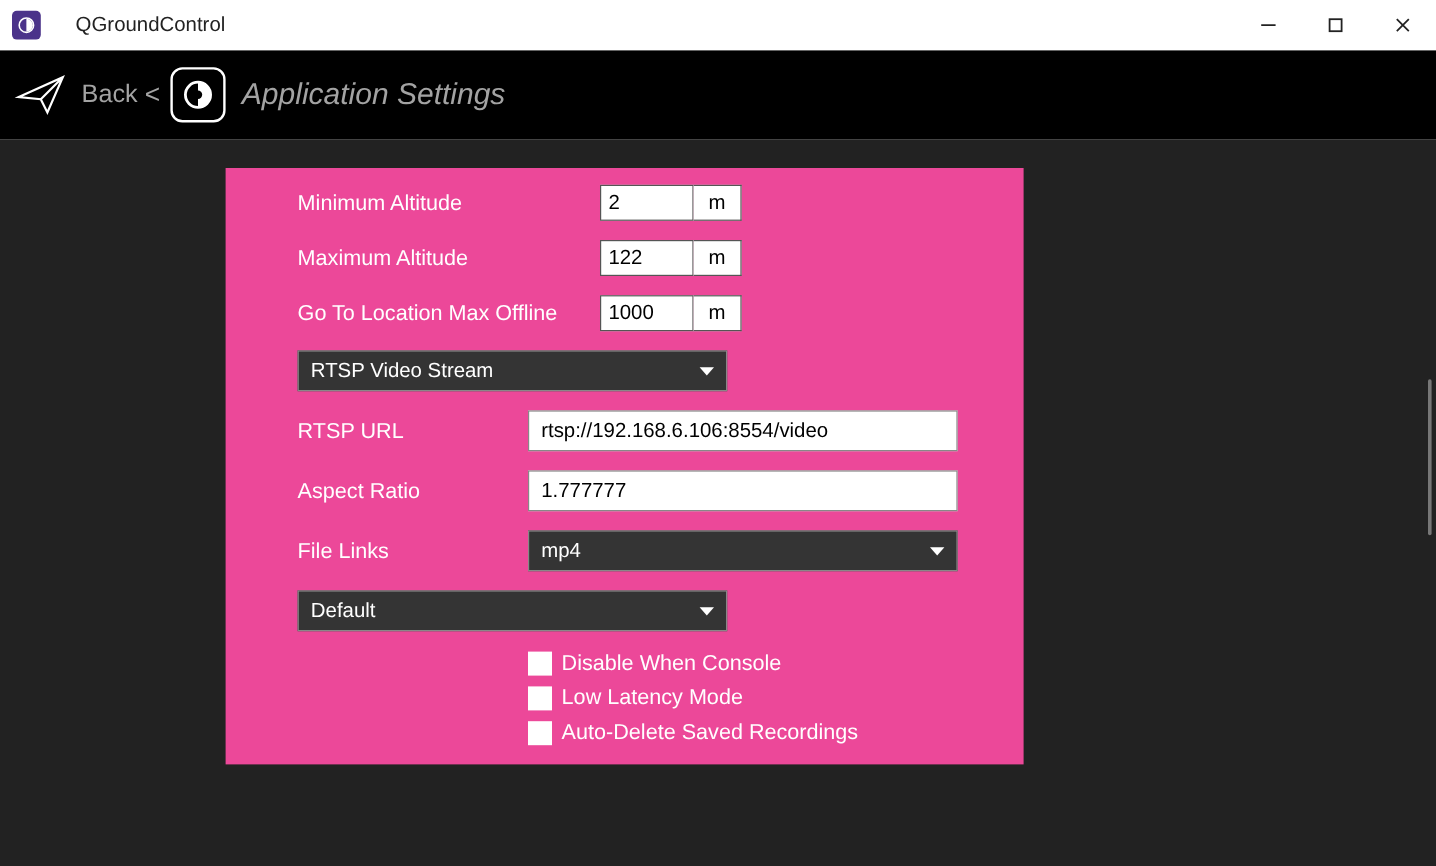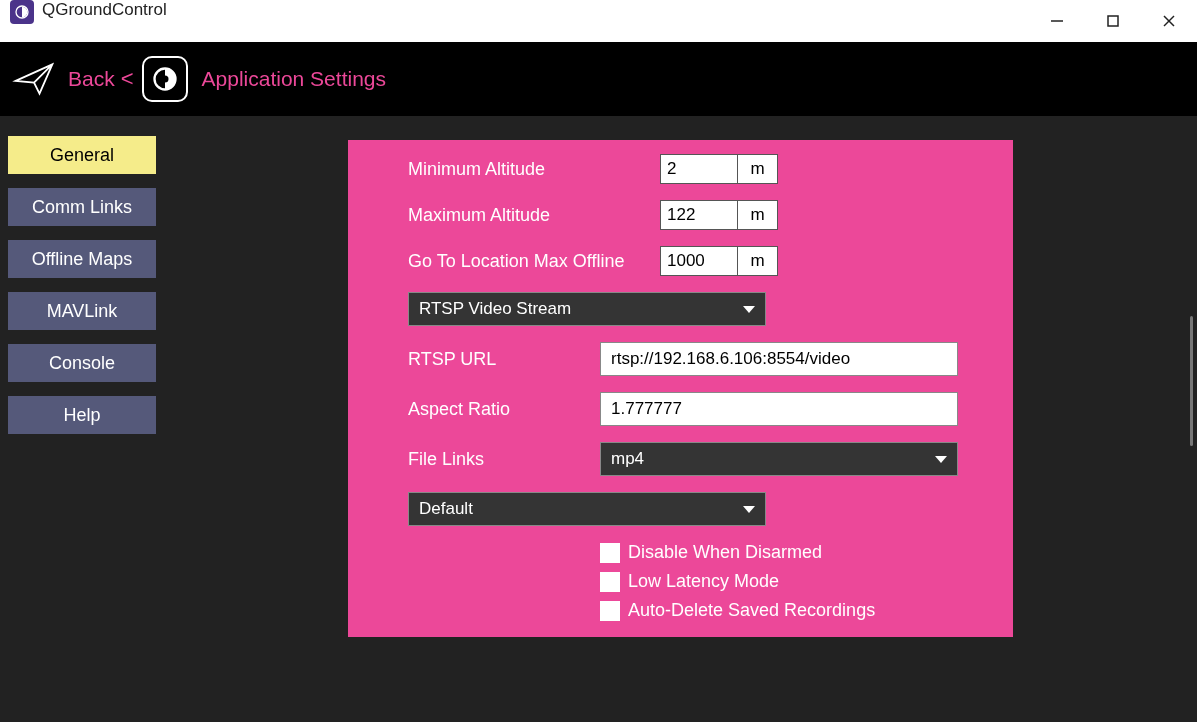--- a/index.html
+++ b/index.html
@@ -9,24 +9,25 @@
     width: 1197px;
     height: 722px;
     overflow: hidden;
     display: flex;
     flex-direction: column;
   }
   
   .titlebar {
     height: 42px;
     display: flex;
-    align-items: flex-start;
+    align-items: center;
     padding: 0 0 0 10px;
     background: #fff;
     color: #222;
+    gap: 21px;
   }
   .titlebar .app-icon {
     width: 24px; height: 24px;
     background: #4b338a;
     border-radius: 4px;
     display: flex;
     align-items: center;
     justify-content: center;
     margin-right: 8px;
     color: #fff;
@@ -45,38 +46,38 @@
     justify-content: center;
     font-size: 16px;
     color: #222;
   }
   .win-btn svg { width: 14px; height: 14px; }
 
   
   .topbar {
     height: 74px;
     background: #000;
-    color: #ec4899;
+    color: #a3a3a3;
     display: flex;
     align-items: center;
     padding-left: 10px;
   }
   .plane-icon { width: 48px; height: 48px; display:flex; align-items:center; justify-content:center; }
   .plane-icon svg { width: 44px; height: 44px; stroke:#fff; fill:none; stroke-width:2; }
   .back-link { font-size: 21px; margin: 0 6px 0 10px; }
   .back-caret { font-size: 22px; margin-right: 8px; }
   .settings-icon-wrap {
     width: 46px; height: 46px;
     border: 2px solid #fff;
     border-radius: 10px;
     display: flex; align-items: center; justify-content: center;
     margin-right: 14px;
   }
   .settings-icon-wrap svg { width: 28px; height: 28px; fill:#fff; }
-  .page-title { font-size: 21px; font-weight: 400; }
+  .page-title { font-size: 25px; font-weight: 400; font-style: italic; }
 
   
   .main {
     flex: 1;
     background: #222;
     display: flex;
     position: relative;
     overflow: hidden;
   }
   .sidebar {
@@ -247,28 +248,20 @@
         <circle cx="12" cy="12" r="9" fill="none" stroke="#fff" stroke-width="2"></circle>
         <path d="M12 3 a9 9 0 0 1 0 18" fill="#fff"></path>
         <circle cx="12" cy="12" r="3" fill="#000"></circle>
       </svg>
   </div>
   <div class="page-title">Application Settings</div>
 </div>
 
 <div class="main">
 
-  <div class="sidebar">
-    <div class="sidebar-item active">General</div>
-    <div class="sidebar-item">Comm Links</div>
-    <div class="sidebar-item">Offline Maps</div>
-    <div class="sidebar-item">MAVLink</div>
-    <div class="sidebar-item">Console</div>
-    <div class="sidebar-item">Help</div>
-  </div>
 
   <div class="content-outer">
     <div class="settings-panel">
 
       <div class="row">
         <div class="label">Minimum Altitude</div>
         <div class="num-input">
           <input value="2" style="">
           <div class="unit">m</div>
         </div>
@@ -322,21 +315,21 @@
 
       <div class="row compact">
         <div class="wide-control dropdown">
           <span>Default</span>
           <span class="chev"></span>
         </div>
       </div>
 
       <div class="checkbox-row">
         <div class="checkbox"></div>
-        <span>Disable When Disarmed</span>
+        <span>Disable When Console</span>
       </div>
       <div class="checkbox-row">
         <div class="checkbox"></div>
         <span>Low Latency Mode</span>
       </div>
       <div class="checkbox-row">
         <div class="checkbox"></div>
         <span>Auto-Delete Saved Recordings</span>
       </div>
 

